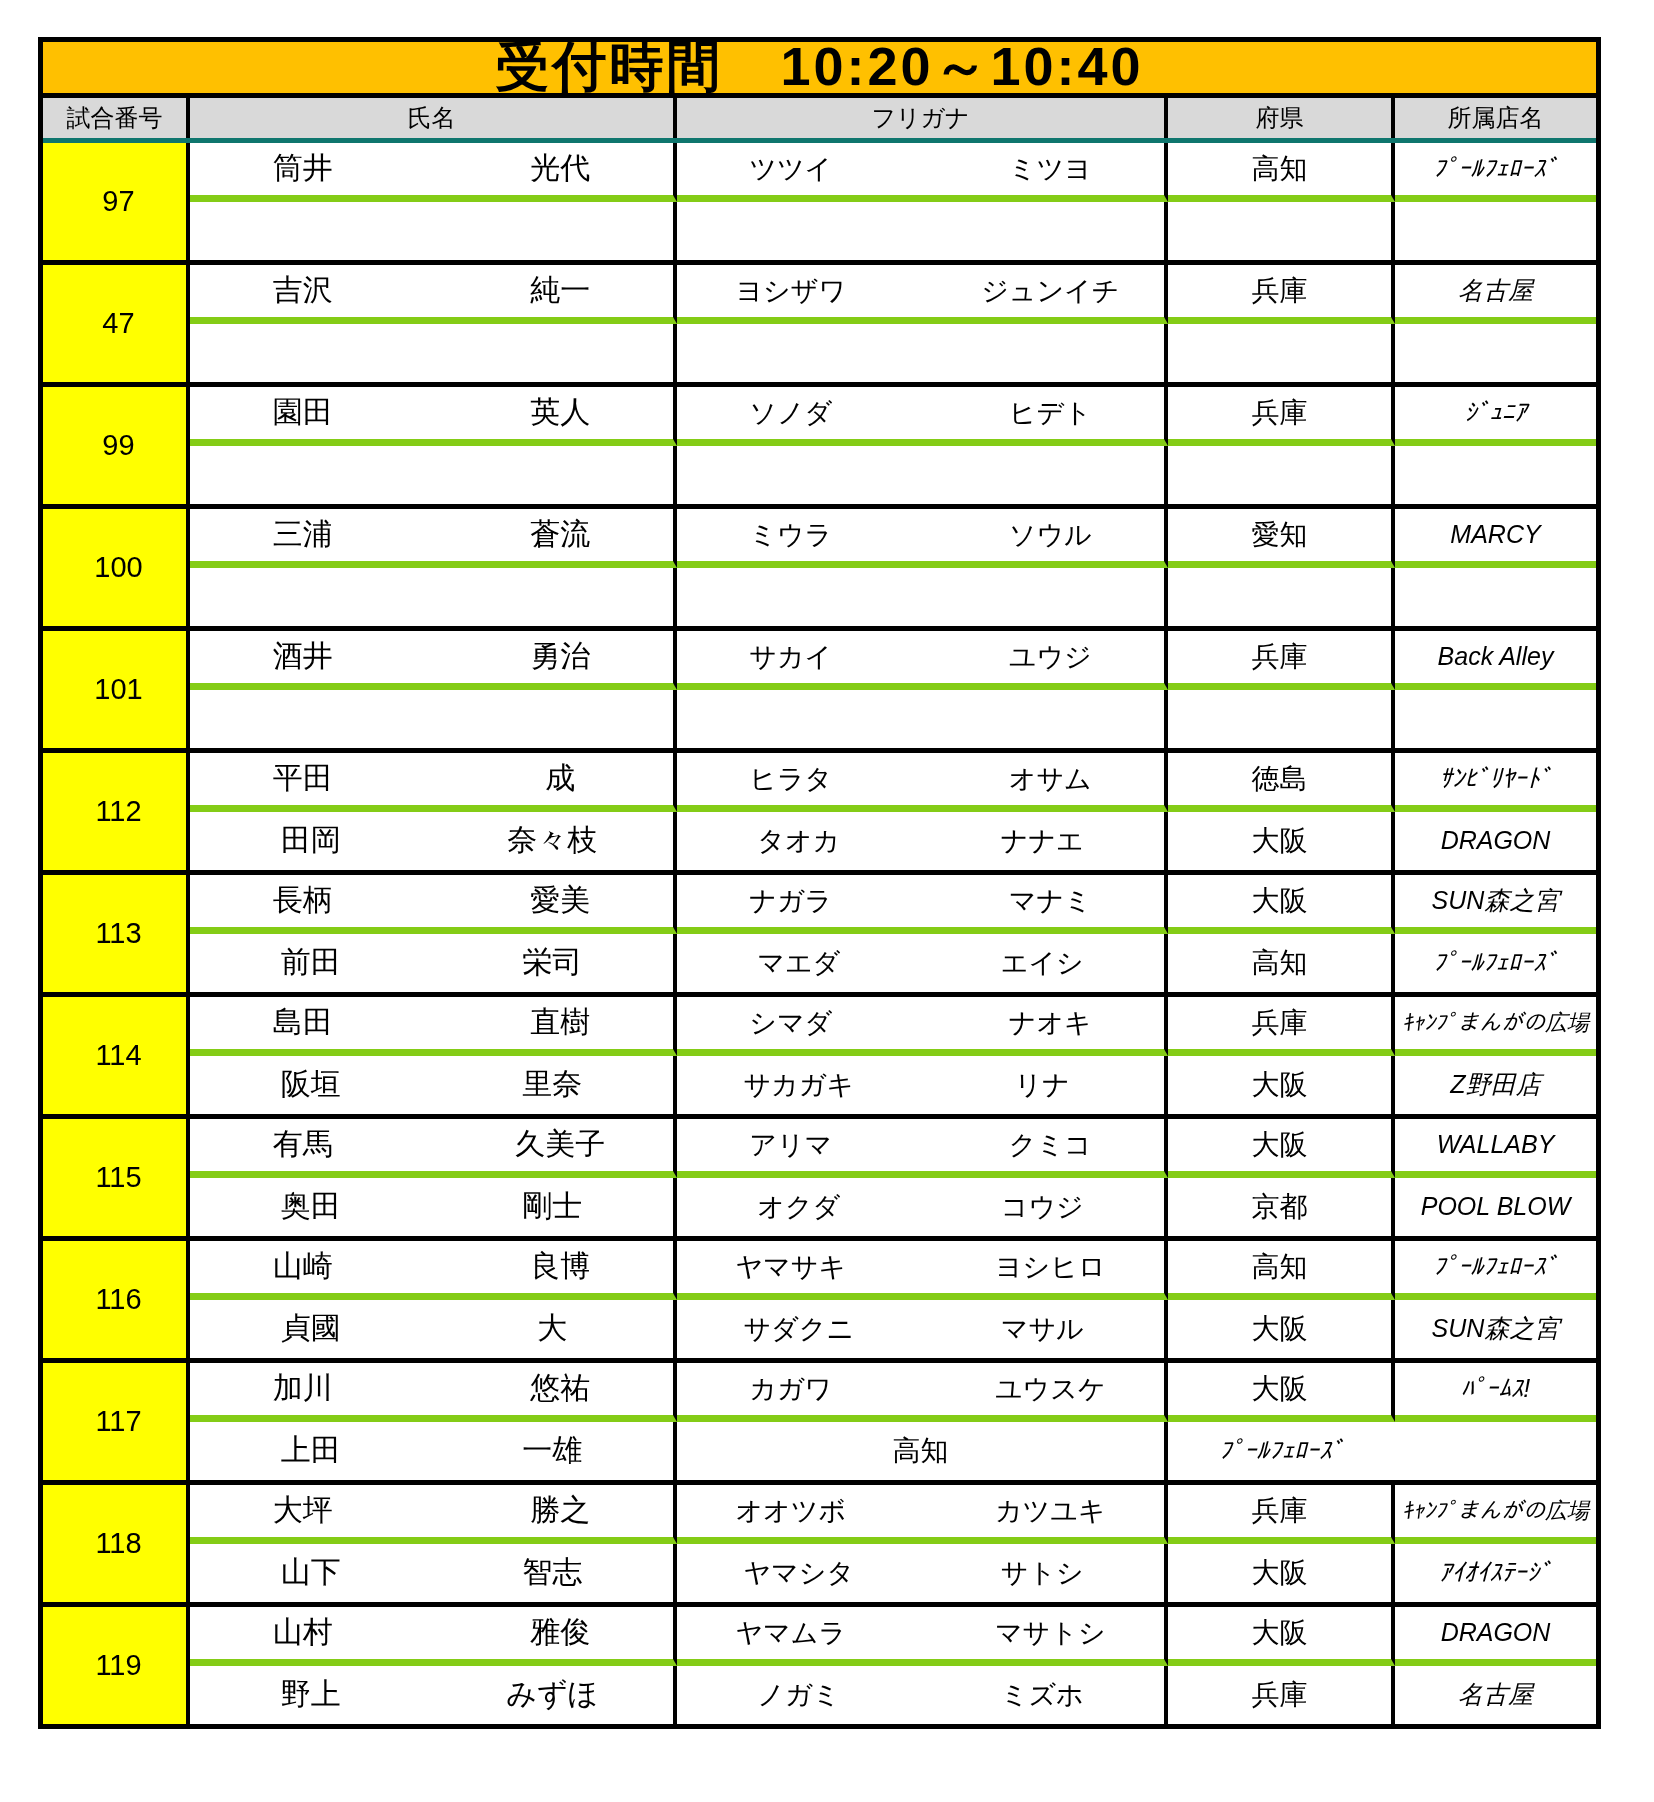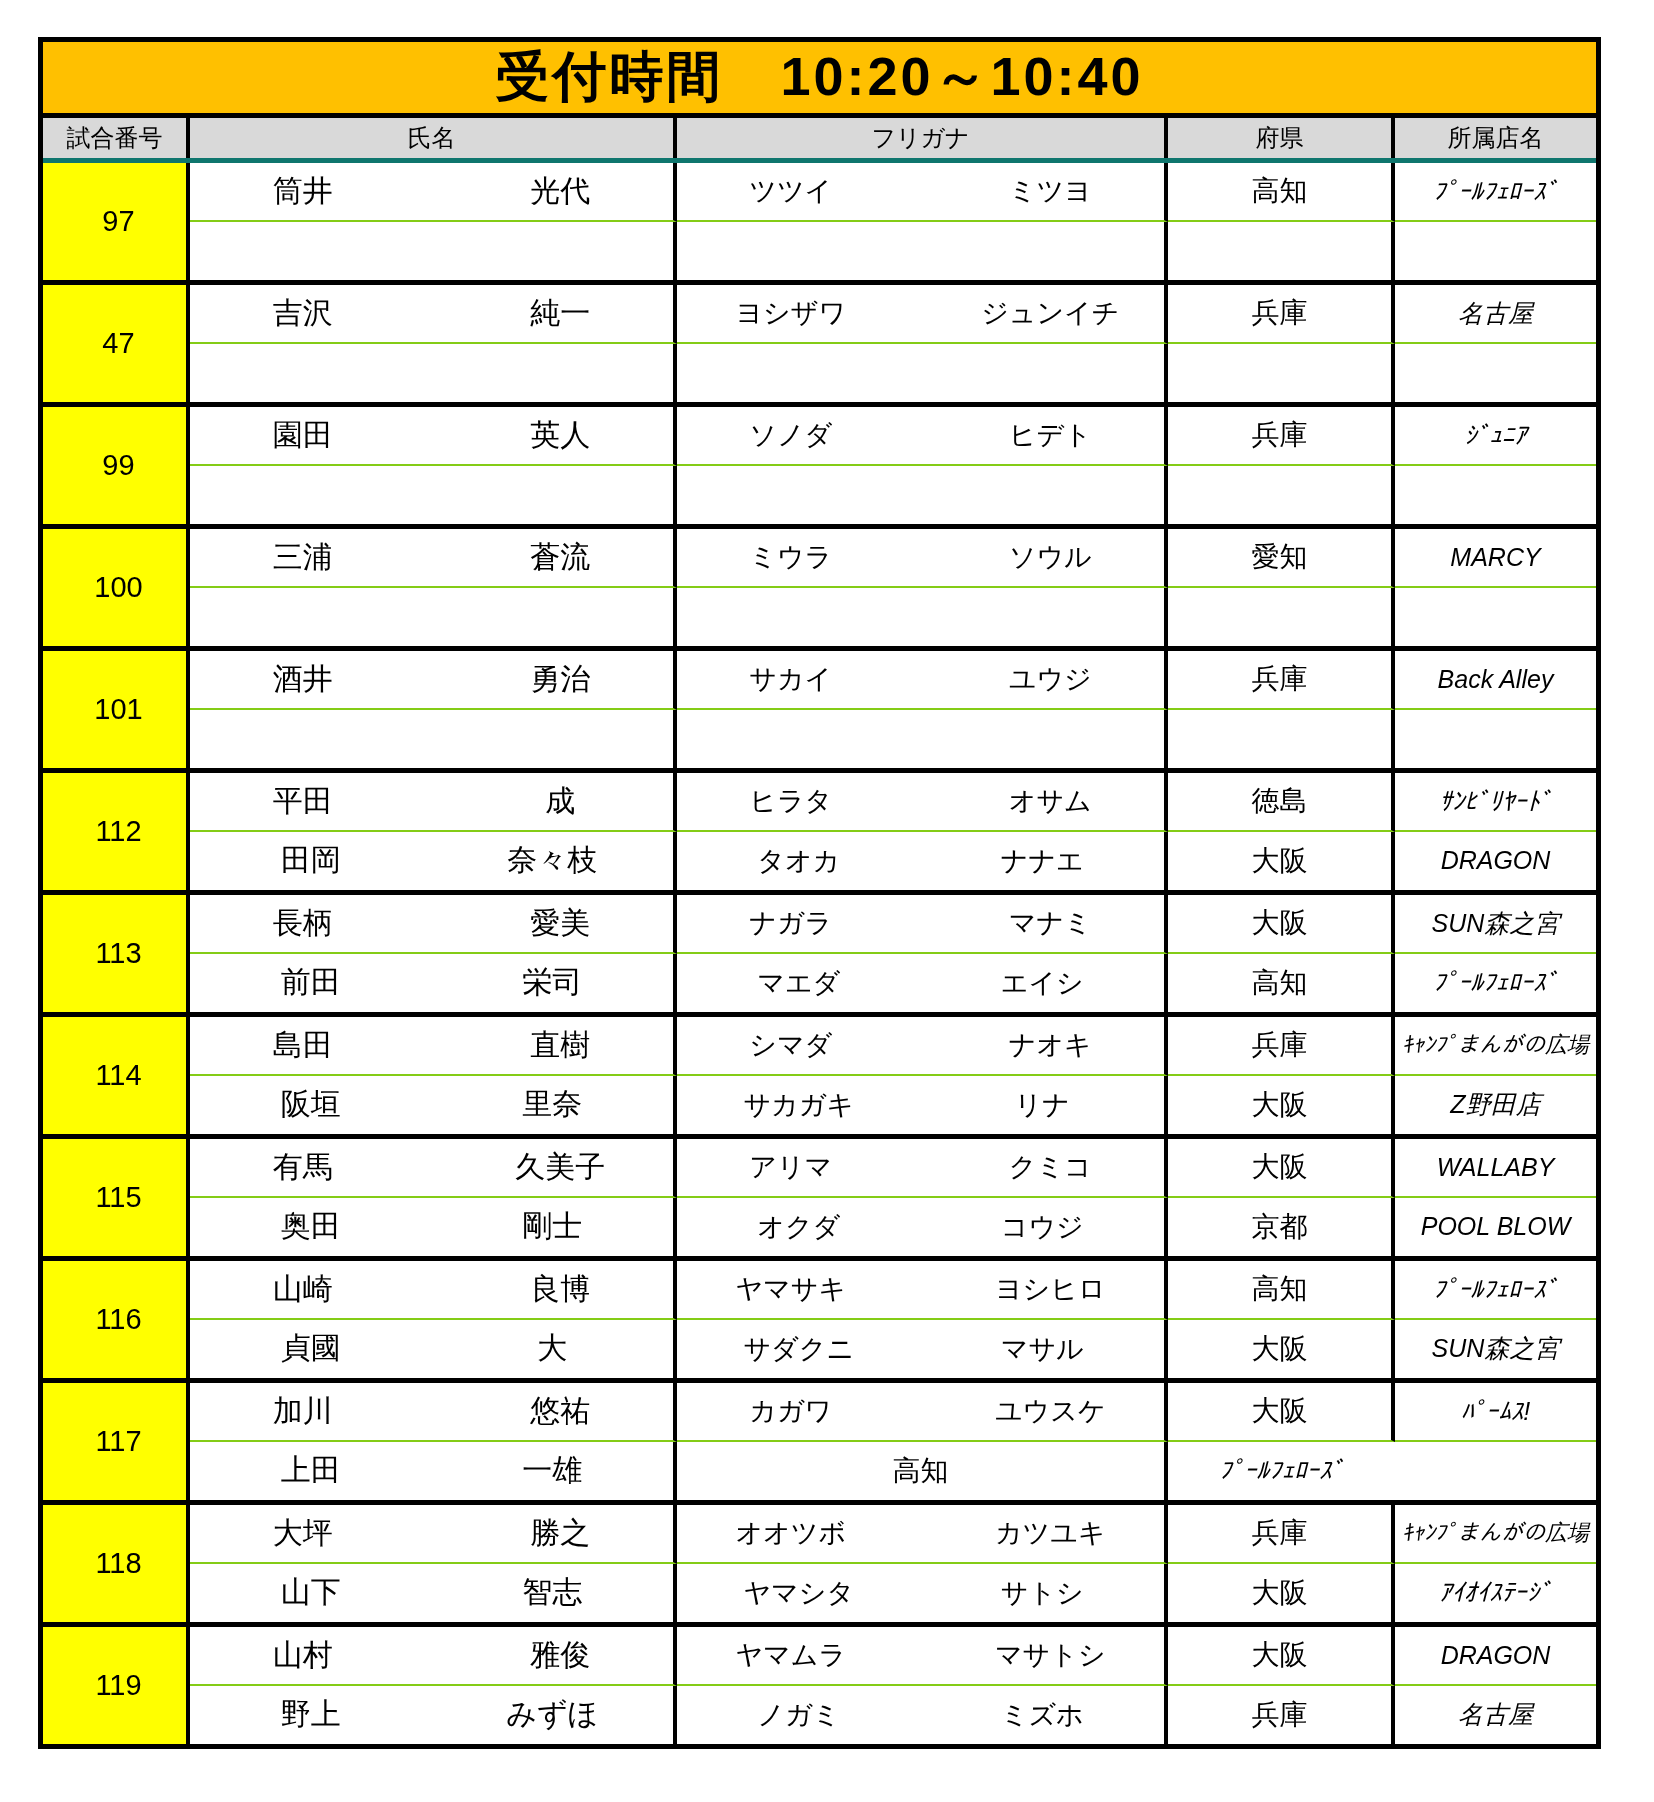--- a/index.html
+++ b/index.html
@@ -4,42 +4,42 @@
 <style>
   html,body{margin:0;padding:0;}
   body{
     width:1654px;height:1802px;background:#ffffff;position:relative;
     font-family:"Liberation Sans","DejaVu Sans",sans-serif;color:#000;
     -webkit-font-smoothing:antialiased;
   }
   .sheet{position:absolute;left:38px;top:37px;width:1563px;}
   
   .title-bar{
-    box-sizing:border-box;height:81px;border:5px solid #000;background:#FFC000;
+    box-sizing:border-box;height:61px;border:5px solid #000;background:#FFC000;
     display:flex;align-items:center;justify-content:center;
   }
   .title-text{font-size:54px;font-weight:bold;letter-spacing:3px;white-space:nowrap;}
   
   .tbl{box-sizing:border-box;border:5px solid #000;border-top:none;background:#fff;}
   .hdr-row,.block{
     display:grid;
     grid-template-columns:147px 487px 491px 227px 201px;
   }
   .hdr-row{height:40px;background:#D9D9D9;border-bottom:5px solid #0f766e;}
   .block{grid-template-rows:58.5px 58.5px;border-bottom:5px solid #000;}
   .block:last-child{border-bottom:none;}
   .cell{
     box-sizing:border-box;border-right:4px solid #000;
     display:flex;align-items:center;justify-content:center;
     overflow:hidden;white-space:nowrap;background:#fff;
   }
   .cell.last{border-right:none;}
   .hcell{font-size:24px;background:#D9D9D9;}
   .match-cell{grid-column:1;grid-row:1 / span 2;background:#FFFF00;font-size:29px;padding-left:8px;}
-  .r1{border-bottom:2px solid #84cc16;gap:32px;}
+  .r1{border-bottom:7px solid #84cc16;gap:32px;}
   .name-cell{font-size:30px;}
   .kana-cell{font-size:27px;}
   .pref-cell{font-size:28px;}
   .shop-cell{font-size:25px;padding:0 5px;font-style:italic;}
   .half{width:50%;text-align:center;}
 </style>
 </head>
 <body>
 
 <div class="sheet">

